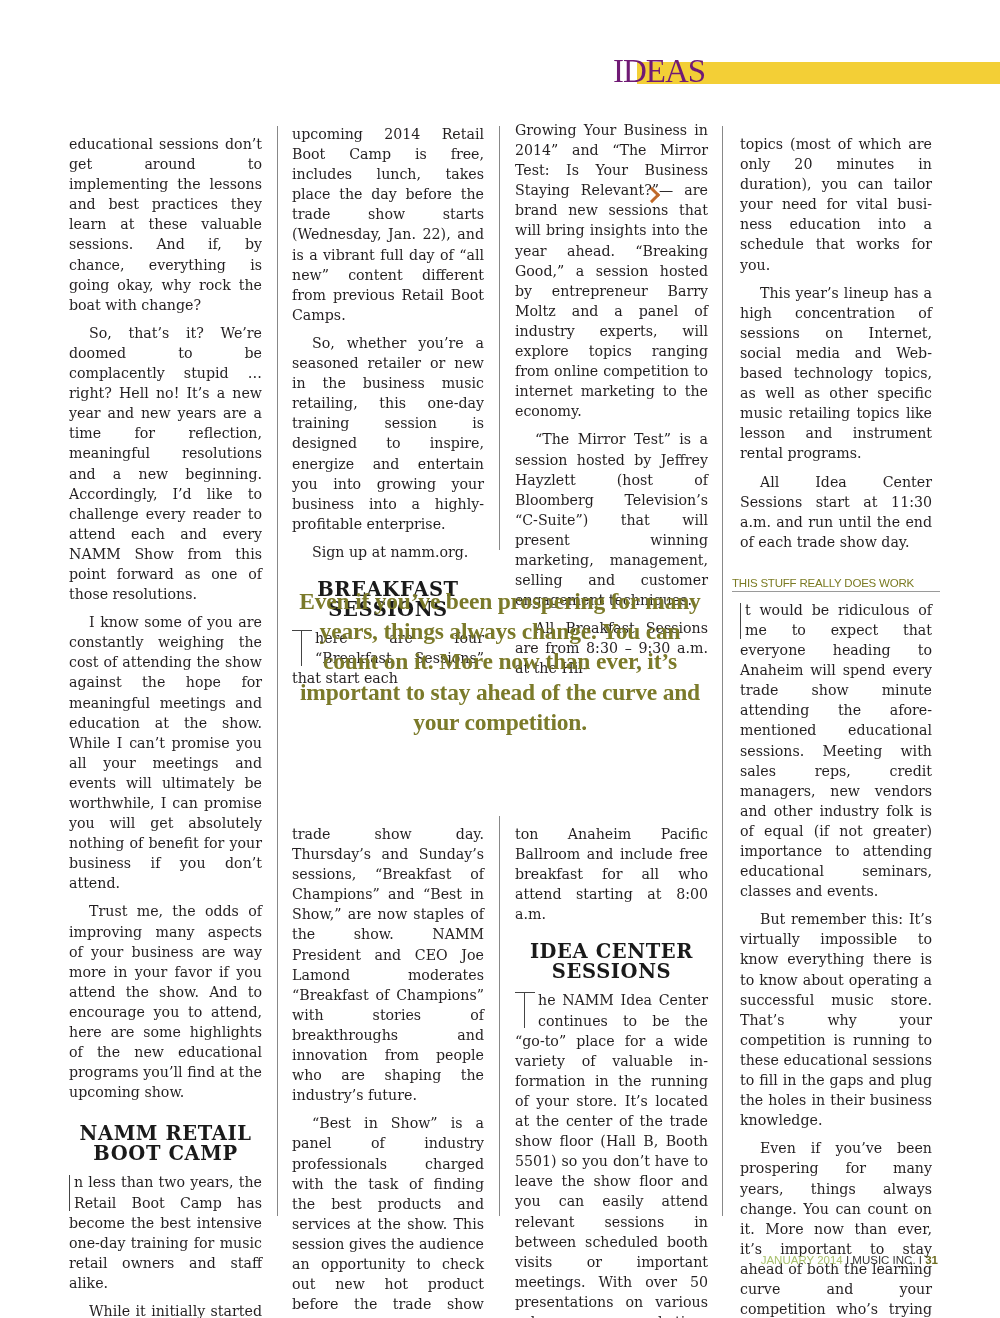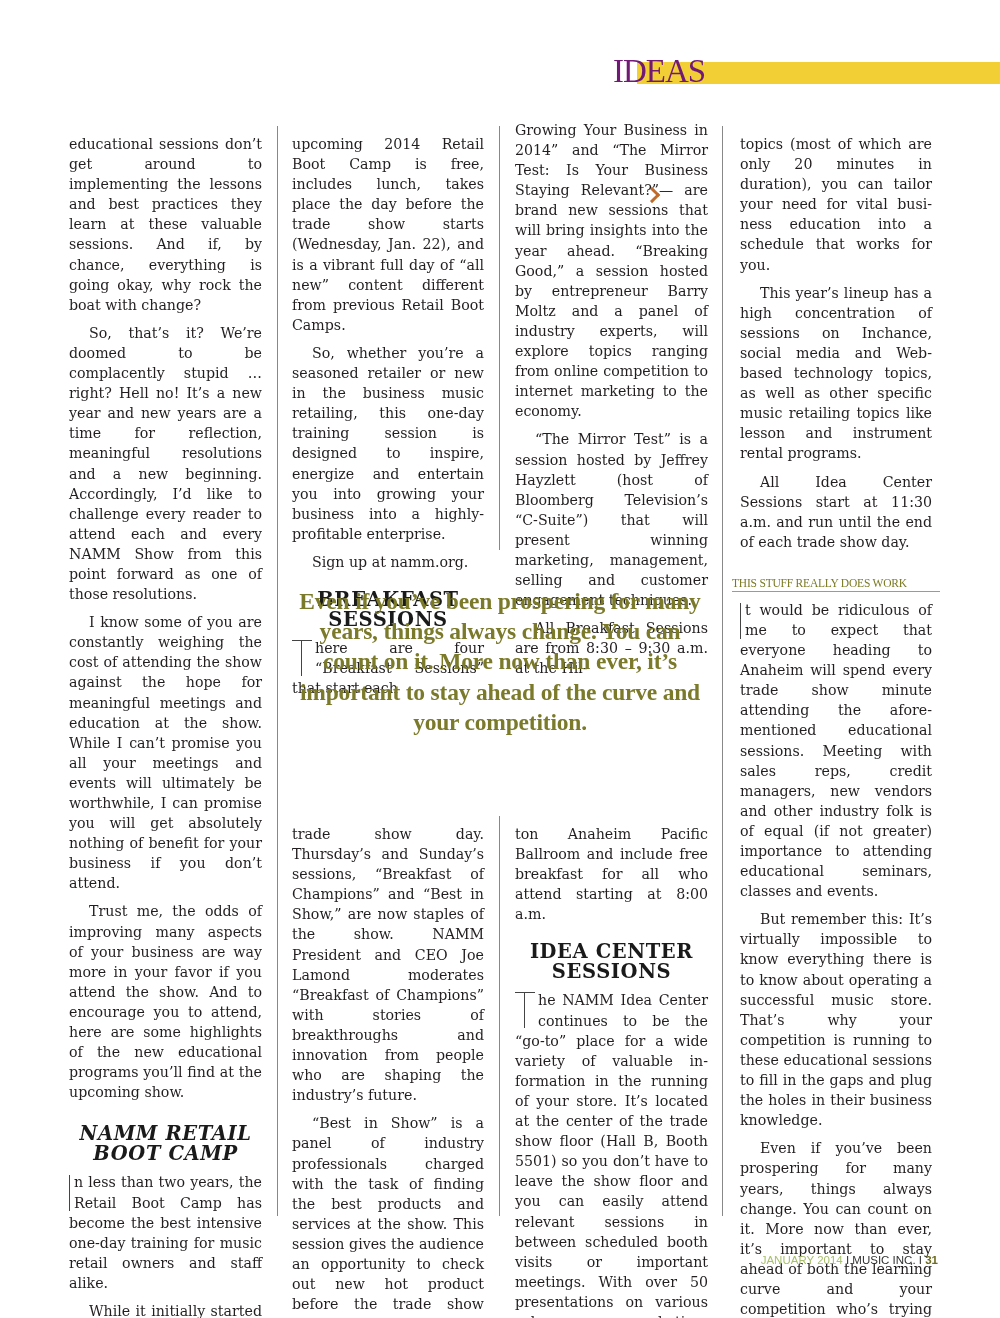--- a/index.html
+++ b/index.html
@@ -15,38 +15,38 @@
                   border-right: 4px solid; border-top: 4px solid; transform: rotate(45deg) scale(0.72); transform-origin: center; }
   .chev.c1::before { border-color: #c06a2b; }
   .ideas-word { position: absolute; left: 30px; top: -4px; font-family: "Liberation Serif", serif; font-size: 33px;
                 letter-spacing: -1px; color: #701a75; line-height: 34px; }
 
   
   .col { position: absolute; font-size: 14.2px; line-height: 20.1px; text-align: justify; hyphens: manual; }
   .col p { margin: 8px; text-indent: 0; }
   .col p.ind { text-indent: 20px; }
   .c1 { left: 61px; width: 209px; top: 126px; }
-  .c2 { left: 284px; width: 208px; top: 126px; }
+  .c2 { left: 284px; width: 208px; top: 116px; }
   .c3 { left: 507px; width: 209px; top: 112px; }
   .c4 { left: 732px; width: 208px; top: 126px; }
   .c2b { left: 284px; width: 208px; top: 816px; }
   .c3b { left: 507px; width: 209px; top: 816px; }
 
   .vline { position: absolute; width: 1px; background: #888; }
 
   h2.sec { margin: 2px; font-family: "DejaVu Serif", serif; font-weight: bold; font-size: 19.5px; line-height: 20px;
            letter-spacing: 0.6px; color: #1a1a1a; text-align: center; }
   .drop { position: relative; }
   .dropcap-T { float: left; width: 20px; height: 38px; position: relative; margin-right: 3px; }
   .dropcap-T .top { position: absolute; left: 0; top: 2px; width: 20px; height: 1px; background: #444; }
   .dropcap-T .stem { position: absolute; left: 9px; top: 2px; width: 1px; height: 36px; background: #444; }
   .dropcap-I { float: left; width: 5px; height: 38px; position: relative; }
   .dropcap-I .stem { position: absolute; left: 0; top: 3px; width: 1px; height: 36px; background: #444; }
 
-  .subhead { font-family: Liberation Serif, serif; font-size: 11.5px; color: #7a7a22; letter-spacing: -0.2px;
+  .subhead { font-family: Liberation Sans, sans-serif; font-size: 11.5px; color: #7a7a22; letter-spacing: -0.2px;
              border-bottom: 1.5px solid #9a9a9a; padding-bottom: 1px; margin: 24px 0 6px 0; text-align: left; line-height: 14px; }
 
   .pullquote { position: absolute; left: 296px; top: 586px; width: 408px; text-align: center;
                font-family: Liberation Serif, serif; font-weight: bold; font-size: 23.5px; line-height: 30.2px;
                color: #7b7a2a; letter-spacing: -0.2px; }
 
   .footer { position: absolute; right: 62px; top: 1254px; font-family: "Liberation Sans", sans-serif; font-size: 11.5px;
             letter-spacing: 0px; }
   .footer .month { color: #a8c06c; text-align: right; }
   .footer .sep, .footer .mag { color: #333; }
@@ -68,21 +68,21 @@
 <div class="vline" style="left:499px; top:126px; height:424px;"></div>
 <div class="vline" style="left:722px; top:126px; height:424px;"></div>
 <div class="vline" style="left:722px; top:550px; height:666px;"></div>
 <div class="vline" style="left:499px; top:816px; height:400px;"></div>
 
 <div class="col c1">
   <p>educational sessions don’t get around to implementing the lessons and best practices they learn at these valuable sessions. And if, by chance, everything is going okay, why rock the boat with change?</p>
   <p class="ind">So, that’s it? We’re doomed to be complacently stupid … right? Hell no! It’s a new year and new years are a time for reflection, meaningful resolutions and a new beginning. Accordingly, I’d like to challenge every reader to attend each and every NAMM Show from this point forward as one of those resolutions.</p>
   <p class="ind">I know some of you are constantly weighing the cost of attending the show against the hope for meaningful meet­ings and education at the show. While I can’t promise you all your meetings and events will ultimately be worthwhile, I can promise you will get absolutely nothing of benefit for your busi­ness if you don’t attend.</p>
   <p class="ind">Trust me, the odds of improv­ing many aspects of your busi­ness are way more in your favor if you attend the show. And to encourage you to attend, here are some highlights of the new educational programs you’ll find at the upcoming show.</p>
-  <h2 class="sec" style="margin-top:22px;font-style:italic;">NAMM RETAIL BOOT CAMP</h2>
+  <h2 class="sec" style="margin-top:22px;">NAMM RETAIL BOOT CAMP</h2>
   <p class="drop">
     <span class="dropcap-I">
         <span class="stem"></span>
       </span><span>n less than two years, the Retail Boot Camp has become the best intensive one-day training for music retail owners and staff alike.</span>
   </p>
   <p class="ind">While it initially started off as a high-powered sales training session, it now encompasses both the “front end” and “back end” of running a music store. In ad­dition to topics on boosting sales, there’s now in-depth practical education on topics like social marketing, technology and inven­tory management. Best of all, the</p>
 </div>
 
 <div class="col c2">
   <p>upcoming 2014 Retail Boot Camp is free, includes lunch, takes place the day before the trade show starts (Wednesday, Jan. 22), and is a vibrant full day of “all new” content different from previous Retail Boot Camps.</p>
@@ -117,21 +117,21 @@
   <p class="drop">
     <span class="dropcap-T">
         <span class="top"></span>
         <span class="stem"></span>
       </span><span>he NAMM Idea Center con­tinues to be the “go-to” place for a wide variety of valuable in­formation in the running of your store. It’s located at the center of the trade show floor (Hall B, Booth 5501) so you don’t have to leave the show floor and you can easily attend relevant sessions in between scheduled booth vis­its or important meetings. With over 50 presentations on various sales, marketing, financial, op­erational and technology related</span>
   </p>
 </div>
 
 <div class="col c4">
   <p>topics (most of which are only 20 minutes in duration), you can tailor your need for vital busi­ness education into a schedule that works for you.</p>
-  <p class="ind">This year’s lineup has a high concentration of sessions on In­chance, social media and Web-based technology topics, as well as other specific music retailing topics like lesson and instrument rental programs.</p>
+  <p class="ind">This year’s lineup has a high concentration of sessions on In­ternet, social media and Web-based technology topics, as well as other specific music retailing topics like lesson and instrument rental programs.</p>
   <p class="ind">All Idea Center Sessions start at 11:30 a.m. and run until the end of each trade show day.</p>
   <div class="subhead">THIS STUFF REALLY DOES WORK</div>
   <p class="drop">
     <span class="dropcap-I">
         <span class="stem"></span>
       </span><span>t would be ridiculous of me to expect that everyone heading to Anaheim will spend every trade show minute attending the afore­mentioned educational sessions. Meeting with sales reps, credit managers, new vendors and other industry folk is of equal (if not greater) importance to attending educational seminars, classes and events.</span>
   </p>
   <p class="ind">But remember this: It’s virtually impossible to know everything there is to know about operating a successful music store. That’s why your competition is running to these educational sessions to fill in the gaps and plug the holes in their business knowledge.</p>
   <p class="ind">
     <span>Even if you’ve been pros­pering for many years, things always change. You can count on it. More now than ever, it’s important to stay ahead of both the learning curve and your competition who’s trying to do the same thing. Education is the answer, and The NAMM Show has the best of it. That’s why you need to go. Be there, learn, come home and make it happen. It’s that simple.</span>

